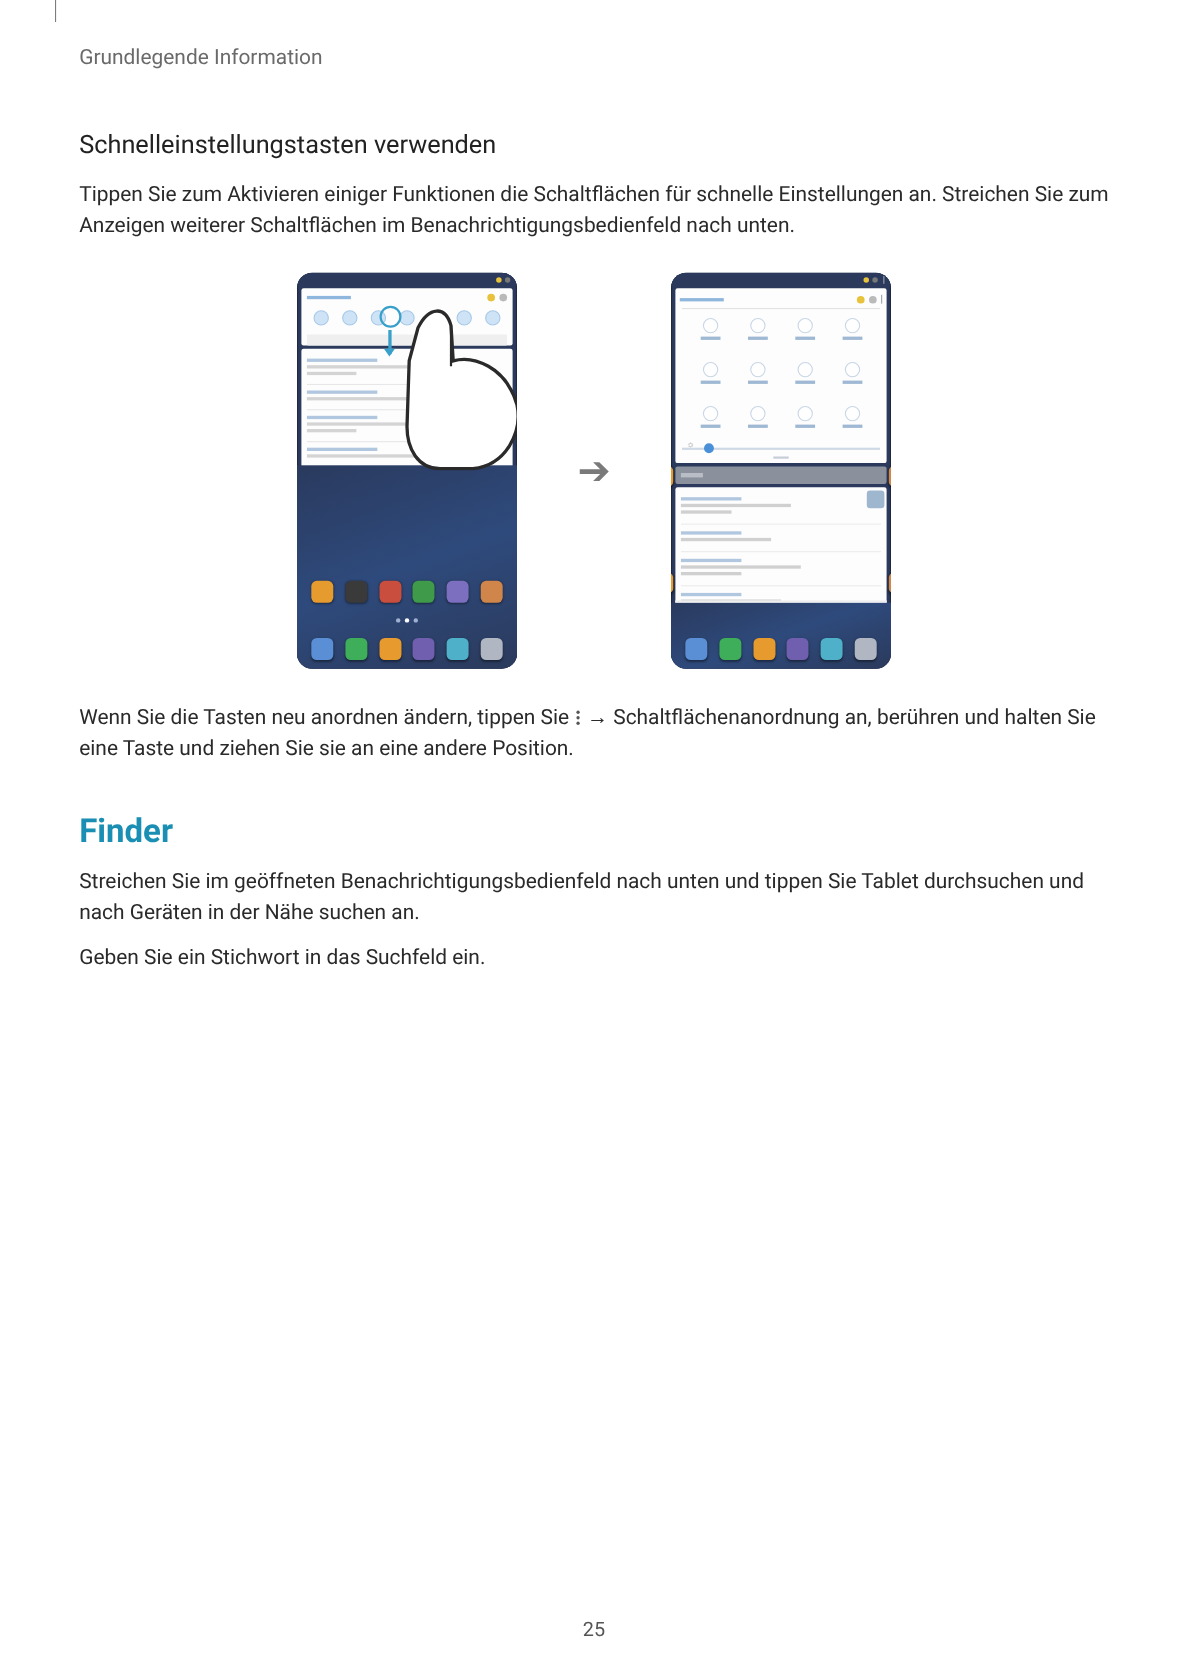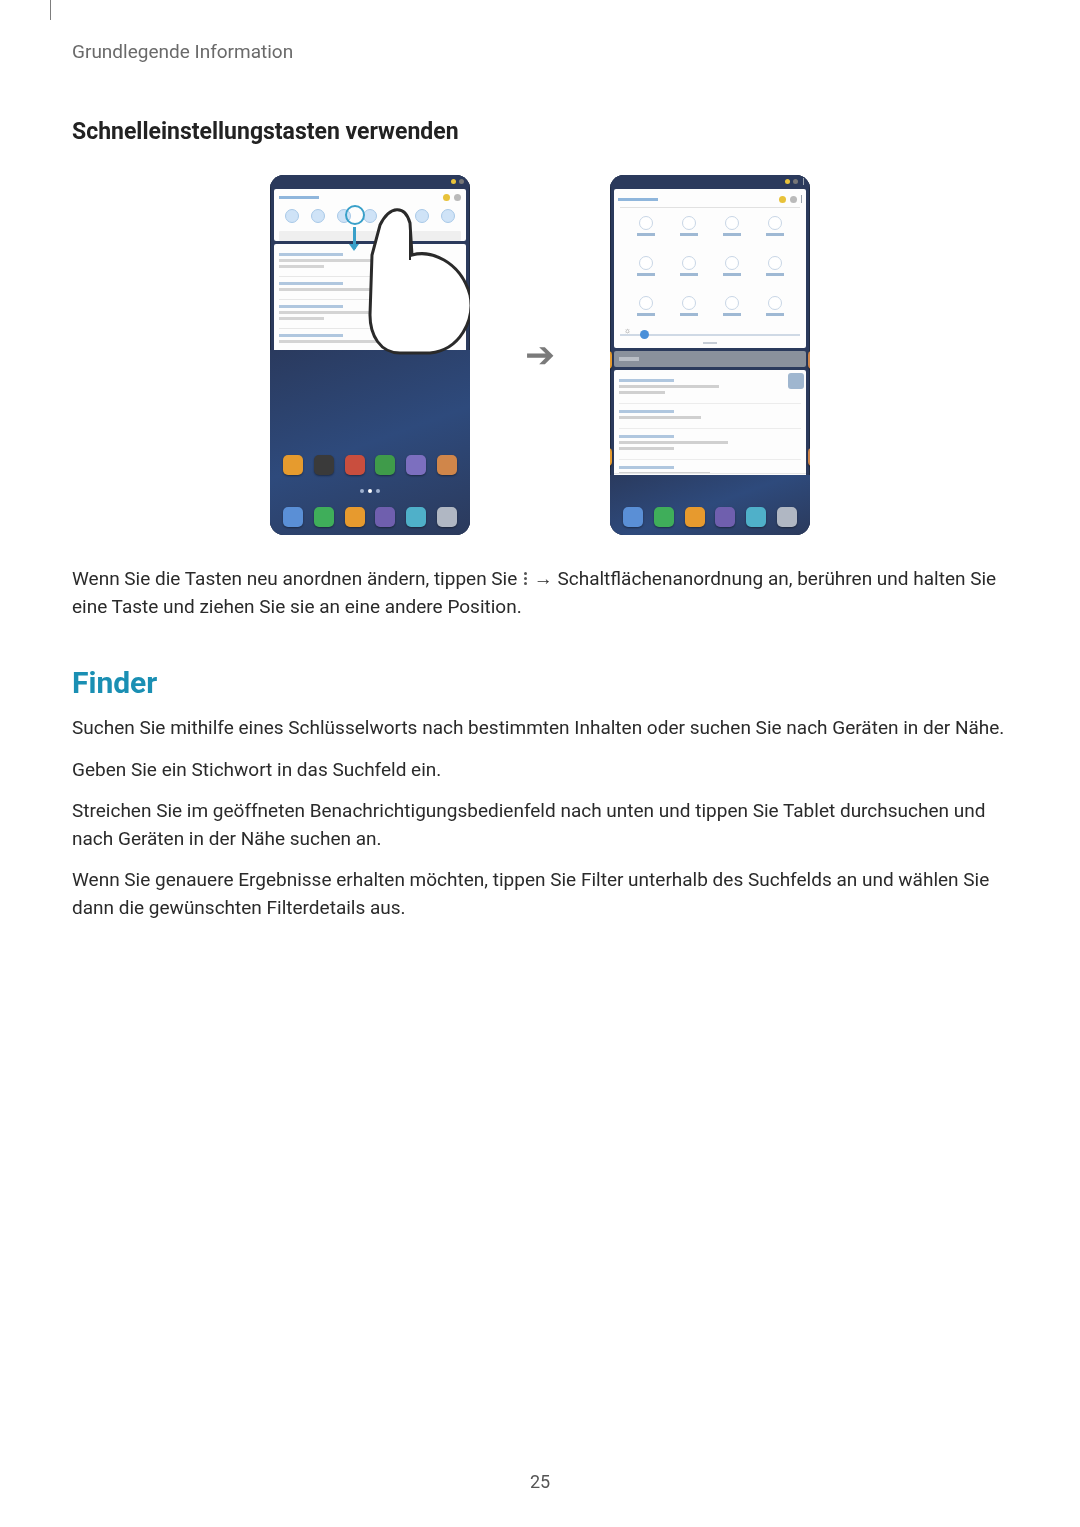--- a/index.html
+++ b/index.html
@@ -23,21 +23,21 @@
     padding: 40px 72px 40px 72px;
   }
   .running-header {
     font-size: 19px;
     color: #6a6a6a;
     margin-bottom: 55px;
     font-weight: 400;
   }
   h3.sub-heading {
     font-size: 23px;
-    font-weight: 700;
+    font-weight: 400;
     color: #222;
     margin-bottom: 18px;
   }
   p.body-text {
     font-size: 19px;
     line-height: 1.45;
     color: #2a2a2a;
     margin-bottom: 14px;
   }
   p.body-text .bold { font-weight: 400; }
@@ -185,20 +185,21 @@
 </style>
 </head>
 <body>
 
 <div class="page-border-left"></div>
 
 <div class="content">
   <div class="running-header">Grundlegende Information</div>
 
   <h3 class="sub-heading">Schnelleinstellungstasten verwenden</h3>
+  <p class="body-text">Tippen Sie zum Aktivieren einiger Funktionen die Schaltflächen für schnelle Einstellungen an. Streichen Sie zum Anzeigen weiterer Schaltflächen im Benachrichtigungsbedienfeld nach unten.</p>
 
   <div class="figure-row">
 
     <div class="phone">
       <div class="status-bar">
         <span class="dot" style="background:#e8c23a"></span>
         <span class="dot" style="background:#777"></span>
       </div>
       <div class="panel-top">
         <div class="panel-header">
@@ -398,29 +399,25 @@
 
   <p class="body-text">
     <span>Wenn Sie die Tasten neu anordnen ändern, tippen Sie </span><span class="more-dots-inline">
         <span></span>
         <span></span>
         <span></span>
       </span><span> → </span><span class="bold">Schaltflächenanordnung</span><span> an, berühren und halten Sie eine Taste und ziehen Sie sie an eine andere Position.</span>
   </p>
 
   <h2 class="finder-heading">Finder</h2>
-  <p class="body-text">Suchen Sie mithilfe eines Schlüsselworts nach bestimmten Inhalten oder suchen Sie nach Geräten in der Nähe.</p>
-
-
-  <p class="body-text">Geben Sie ein Stichwort in das Suchfeld ein.</p>
+
 
   <p class="body-text">
     <span>Streichen Sie im geöffneten Benachrichtigungsbedienfeld nach unten und tippen Sie </span><span class="bold">Tablet durchsuchen und nach Geräten in der Nähe suchen</span><span> an.</span>
   </p>
 
-  <p class="body-text">
-    <span>Wenn Sie genauere Ergebnisse erhalten möchten, tippen Sie </span><span class="bold">Filter</span><span> unterhalb des Suchfelds an und wählen Sie dann die gewünschten Filterdetails aus.</span>
-  </p>
+  <p class="body-text">Geben Sie ein Stichwort in das Suchfeld ein.</p>
+
 
 
 </div>
 
 <div class="page-number">25</div>
 
 </body></html>

